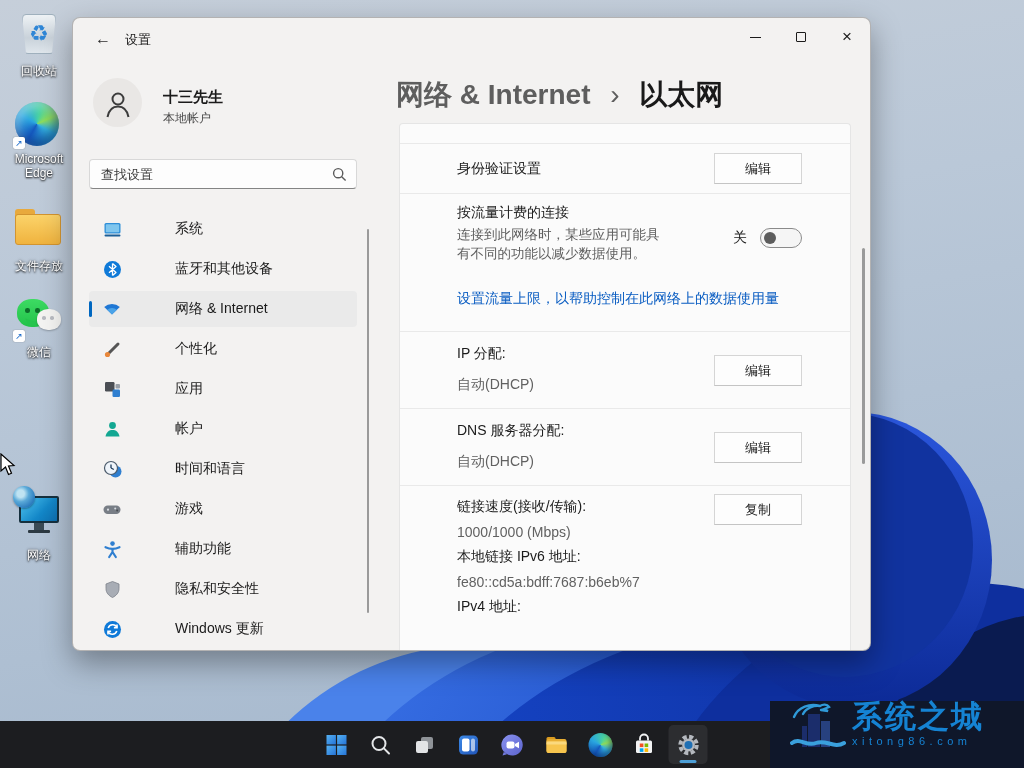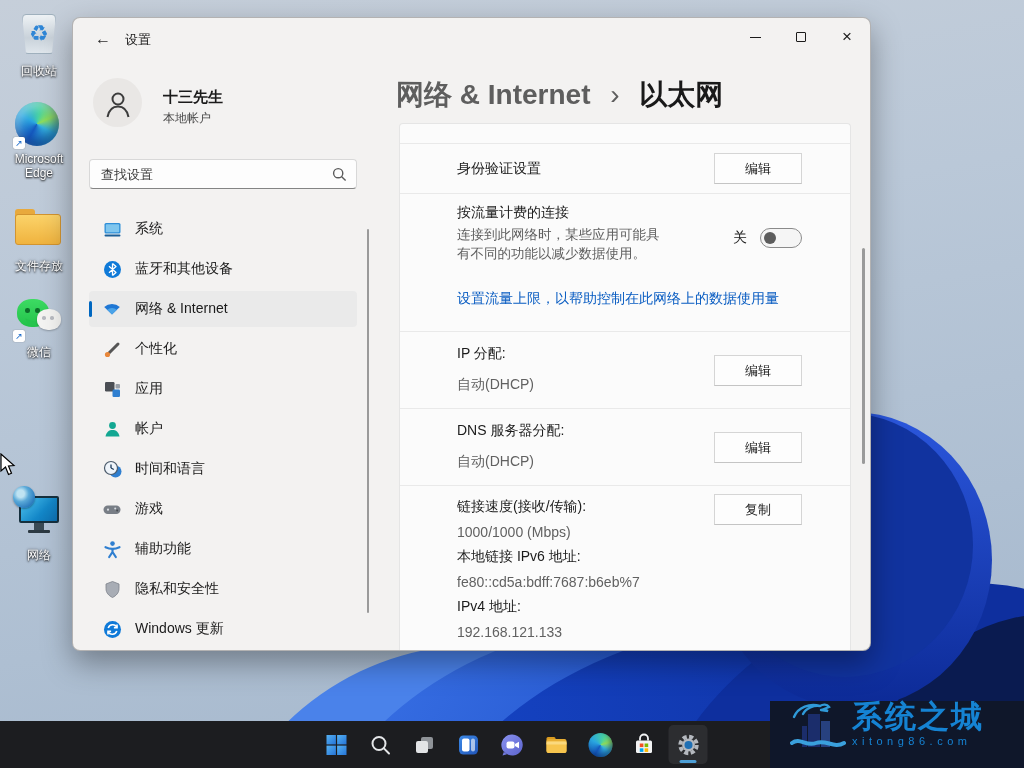--- a/index.html
+++ b/index.html
@@ -83,21 +83,21 @@
   .user-type { position:absolute; left:90px; top:92px; font-size:12px; color:#494949; }
   .searchbox { position:absolute; left:16px; top:141px; width:268px; height:30px;
     background:#fdfdfd; border:1px solid #d8d8d8; border-bottom:1px solid #848484; border-radius:4px; }
   .searchbox input { position:absolute; inset:0; border:0; outline:0; background:transparent;
     padding:0 30px 0 11px; font-size:13px; color:#1b1b1b; font-family:inherit; }
   .searchbox input::placeholder { color:#3a3a3a; opacity:1; }
   .search-glyph { position:absolute; right:9px; top:7px; }
 
   .nav { position:absolute; left:16px; top:193px; width:268px; }
   .nav-item { position:relative; height:36px; margin-bottom:4px; border-radius:4px;
-    display:flex; align-items:center; padding-left:13px; }
+    display:flex; align-items:center; padding-left:13px;gap:40px; }
   .nav-item .nicon { width:20px; height:20px; margin-right:13px; display:flex; align-items:center; justify-content:center; }
   .nav-item .ntext { font-size:14px; color:#1b1b1b; }
   .nav-item.selected { background:#eaeaea; }
   .nav-item.selected::before { content:""; position:absolute; left:0; top:10px; width:3px; height:16px;
     border-radius:2px; background:#0067c0; }
   .side-scroll { position:absolute; left:294px; top:211px; width:2px; height:384px; background:#9a9a9a; border-radius:1px; }
 
   
   .crumb { position:absolute; left:323px; top:58px; font-size:28px; font-weight:600; }
   .crumb .parent { color:#5e5e5e; }
@@ -412,21 +412,20 @@
         <span class="r-value">自动(DHCP)</span>
         <button class="win-btn">编辑</button>
       </div>
 
       <div class="row row-details">
         <div class="line r-label">链接速度(接收/传输):</div>
         <div class="line r-value">1000/1000 (Mbps)</div>
         <div class="line r-label">本地链接 IPv6 地址:</div>
         <div class="line r-value">fe80::cd5a:bdff:7687:b6eb%7</div>
         <div class="line r-label">IPv4 地址:</div>
-        <div class="line r-value">192.168.121.133</div>
         <button class="win-btn">复制</button>
       </div>
     </div>
 
     <div class="content-scroll"></div>
   </div>
 
   <div class="taskbar">
     <div class="tb-center">
       <div class="tb-ic">

